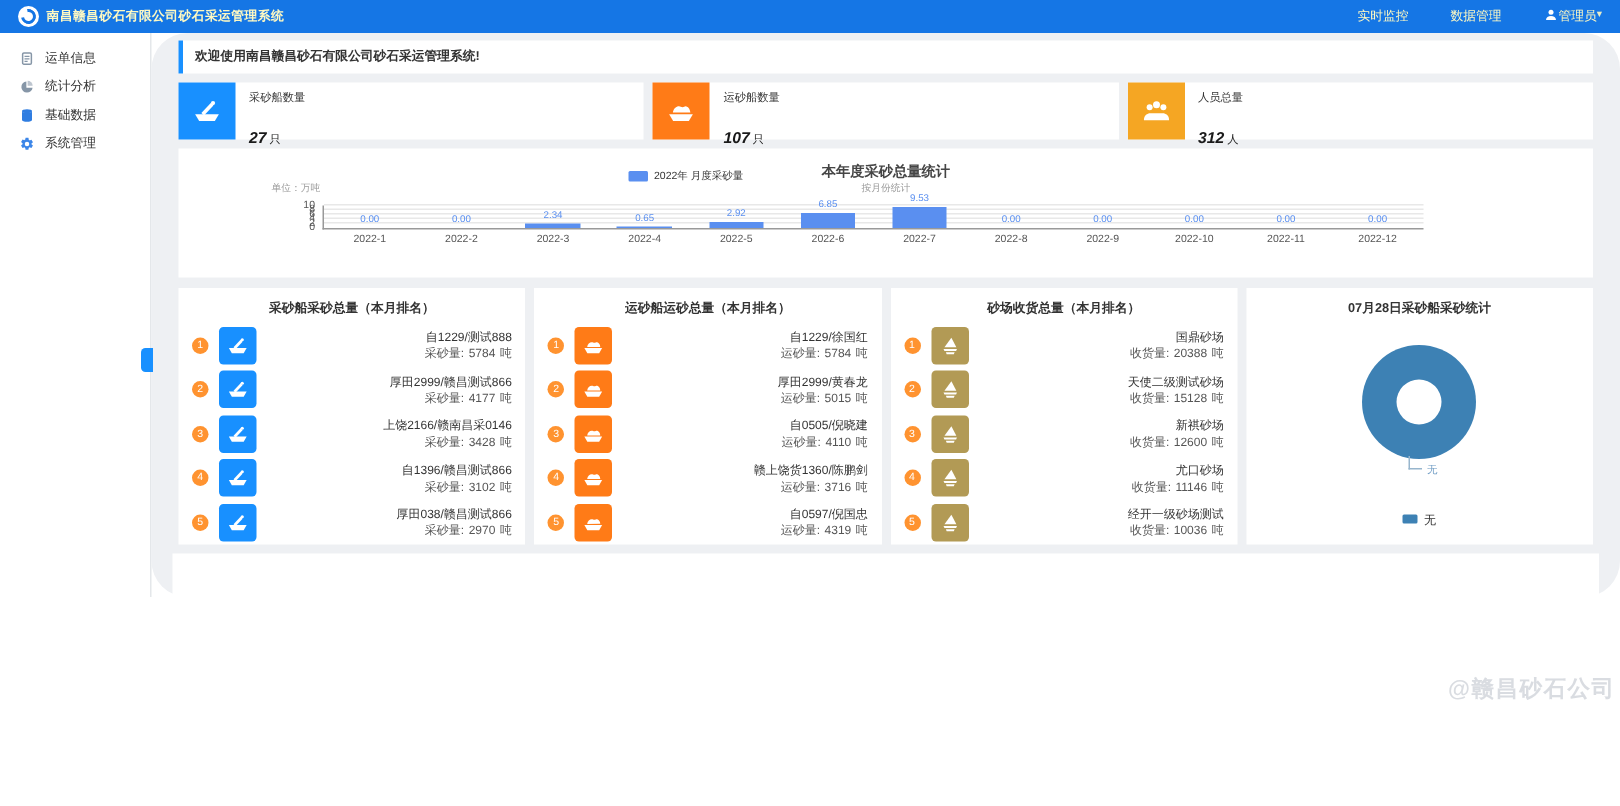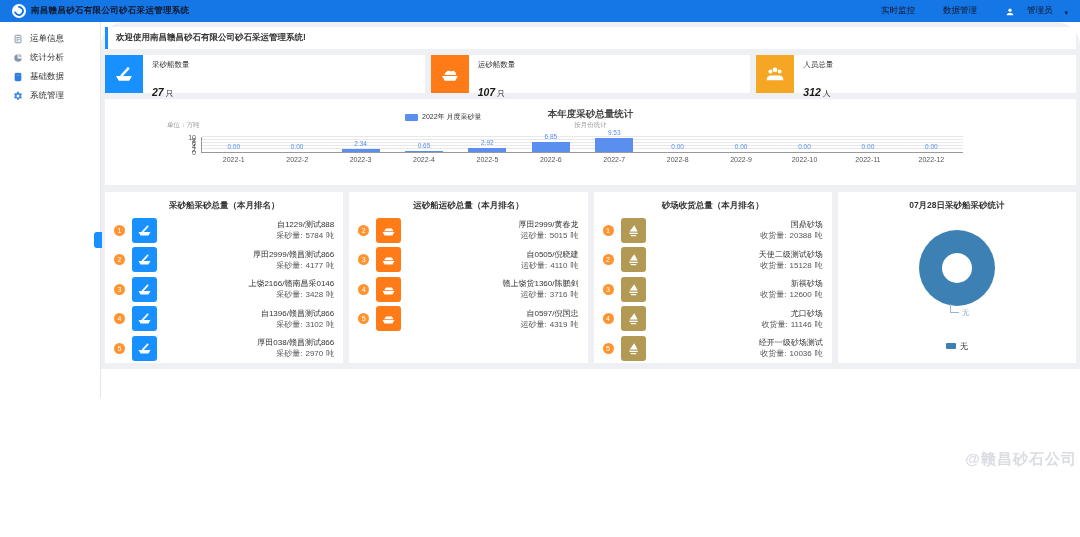--- a/index.html
+++ b/index.html
@@ -1,36 +1,36 @@
 <!DOCTYPE html>
 <html><head>
 <meta charset="utf-8">
 <style>
   * { margin:0; padding:0; box-sizing:border-box; }
   html,body { width:1080px; height:537px; overflow:hidden; background:#fff;
     font-family:"Liberation Sans","DejaVu Sans",sans-serif; }
   .topbar { height:22px; background:#1576e5; display:flex; align-items:center;
-    padding:0 12px; color:#0f172a; position:relative; z-index:10; }
+    padding:0 12px; color:#fef9c3; position:relative; z-index:10; }
   .logo { width:14px; height:14px; background:#fff; border-radius:50%; position:relative; margin-right:5px; flex:0 0 auto; }
   .logo::after { content:""; position:absolute; inset:2px; border:2.5px solid #1576e5;
     border-left-color:transparent; border-radius:50%; transform:rotate(35deg); }
   .brand { font-size:8.5px; font-weight:bold; letter-spacing:.3px; }
   .topnav { margin-left:auto; display:flex; align-items:center; gap:28px; font-size:8.5px; }
   .nav-item { cursor:pointer; }
-  .user { display:flex; align-items:flex-end; gap:12px; cursor:pointer; }
+  .user { display:flex; align-items:flex-start; gap:0; cursor:pointer; }
   .user .uicon { width:10px; height:10px; color:#fff; }
   .caret { font-size:7px; opacity:.9; }
   .layout { display:flex; height:376px; position:relative; }
   .sidebar { width:101px; background:#fff; border-right:1px solid #e4e7ea; padding-top:7px; flex:0 0 auto; }
   .side-item { display:flex; align-items:center; gap:7px; height:19px; padding-left:13px;
     font-size:8.5px; color:#333; cursor:pointer; }
   .side-item .sicon { width:10px; height:10px; flex:0 0 auto; }
   .collapse-handle { position:absolute; left:94px; top:210px; width:8px; height:16px;
     background:#1890ff; border-radius:3px 0 0 3px; cursor:pointer; z-index:6; }
-  .content { flex:1; background:#eef0f3; padding:5px 4px 0; display:flex; flex-direction:column; position:relative;border-radius:24px; }
+  .content { flex:1; background:#eef0f3; padding:5px 18px 0; display:flex; flex-direction:column; position:relative;border-radius:24px; }
   .welcome { background:#fff; border-left:3px solid #1890ff; font-size:8.5px; font-weight:bold;
     color:#333; padding:5px 8px; margin-bottom:6px; }
   .cards { display:flex; gap:6px; margin-bottom:6px; }
   .card { flex:1; background:#fff; height:38px; display:flex; align-items:stretch; }
   .card-icon { width:38px; display:flex; align-items:center; justify-content:center; color:#fff; flex:0 0 auto; }
   .card-icon svg { width:20px; height:20px; }
   .card-body { padding:5px 0 0 9px; }
   .card-label { font-size:7.5px; color:#333; }
   .card-value { font-size:10.5px; font-weight:bold; font-style:italic; color:#1a1a1a; margin-top:16px; }
   .card-unit { font-size:7.5px; font-weight:normal; font-style:normal; margin-left:2px; }
@@ -326,20 +326,33 @@
             </span>
             <div class="rank-text">
               <div class="rank-name">厚田038/赣昌测试866</div>
               <div class="rank-metric"><span class="m">采砂量:</span><span class="v">2970</span><span class="u">吨</span></div>
             </div>
           </div>
         </div>
         <div class="panel">
           <div class="panel-title">运砂船运砂总量（本月排名）</div>
           <div class="rank-row">
+            <span class="rank-badge">1</span>
+            <span class="rank-icon" style="background: rgb(255, 123, 23);">
+              <svg viewBox="0 0 24 24">
+                <path d="M2.5 14.5h19l-3.2 5.5H5.7z" fill="currentColor"></path>
+                <path d="M5.5 13.2c.4-3 2.7-5 4.9-5 1.2 0 1.7.7 2.9.7 1.1 0 1.7-.9 3-.6 2 .5 3 2.8 3.2 4.9z" fill="currentColor"></path>
+              </svg>
+            </span>
+            <div class="rank-text">
+              <div class="rank-name">自1229/徐国红</div>
+              <div class="rank-metric"><span class="m">运砂量:</span><span class="v">5784</span><span class="u">吨</span></div>
+            </div>
+          </div>
+          <div class="rank-row">
             <span class="rank-badge">2</span>
             <span class="rank-icon" style="background: rgb(255, 123, 23);">
               <svg viewBox="0 0 24 24">
                 <path d="M2.5 14.5h19l-3.2 5.5H5.7z" fill="currentColor"></path>
                 <path d="M5.5 13.2c.4-3 2.7-5 4.9-5 1.2 0 1.7.7 2.9.7 1.1 0 1.7-.9 3-.6 2 .5 3 2.8 3.2 4.9z" fill="currentColor"></path>
               </svg>
             </span>
             <div class="rank-text">
               <div class="rank-name">厚田2999/黄春龙</div>
               <div class="rank-metric"><span class="m">运砂量:</span><span class="v">5015</span><span class="u">吨</span></div>

